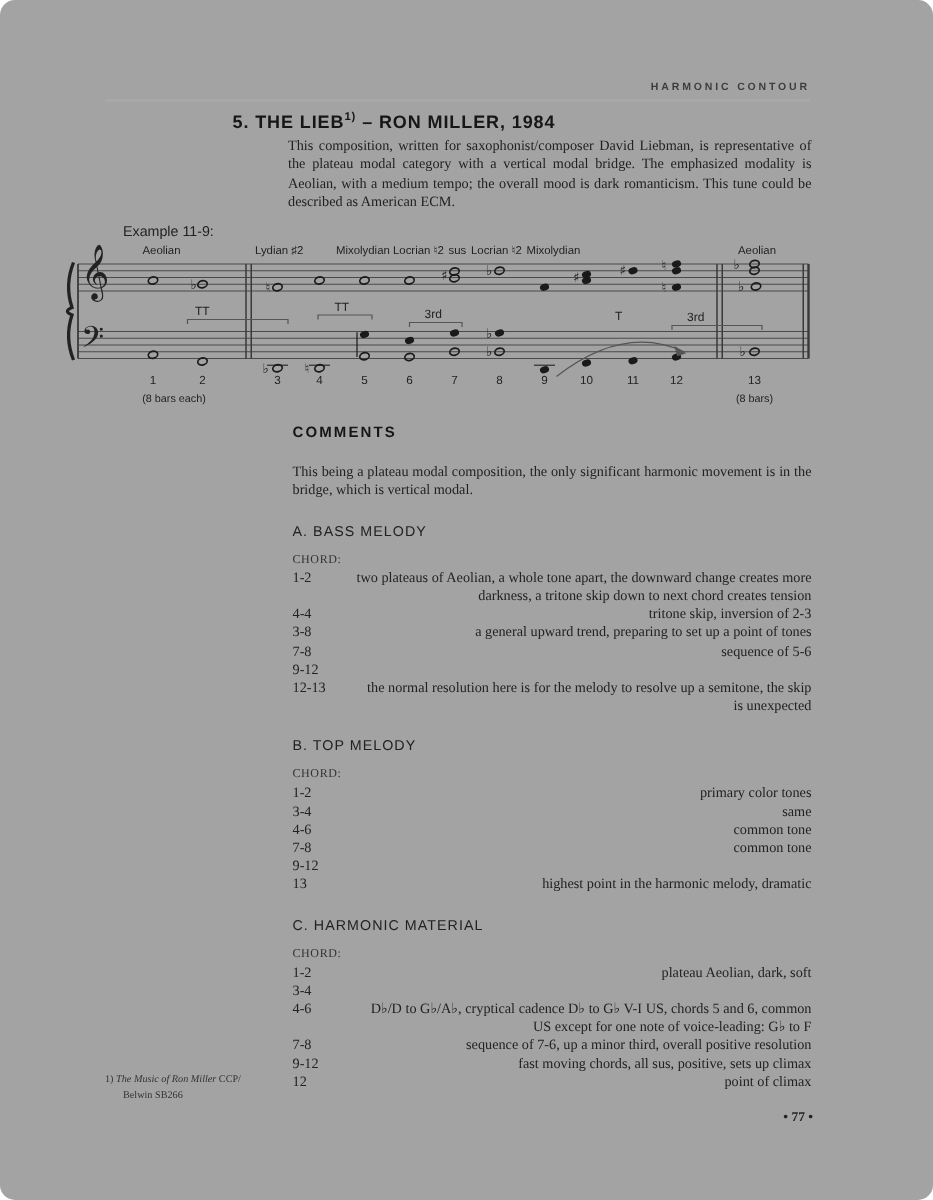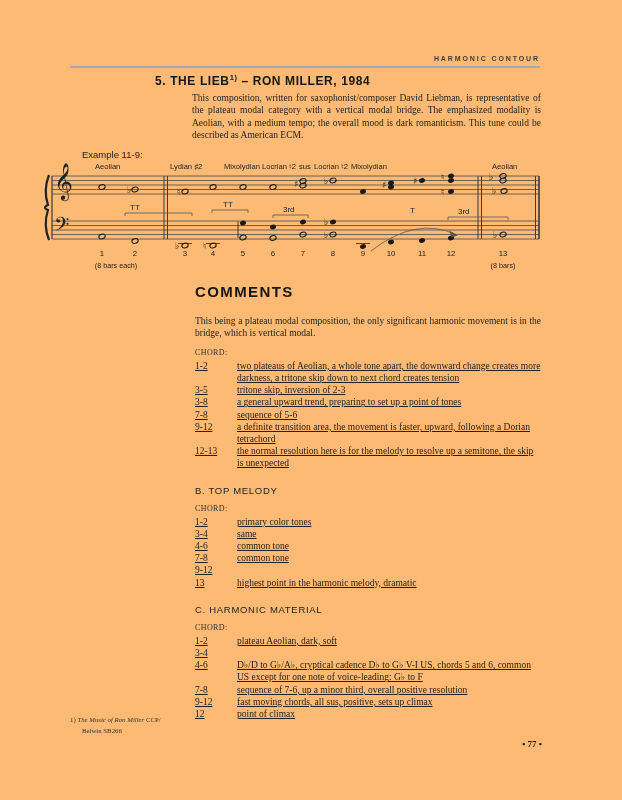--- a/index.html
+++ b/index.html
@@ -1,18 +1,18 @@
 <!DOCTYPE html>
 <html><head>
 <meta charset="utf-8">
 <style>
   html,body{margin:0;padding:0;background:#ffffff;}
   .page{
-    position:relative;width:622px;height:800px;background:#fdba74;
-    font-family:"Liberation Serif",serif;color:#1c1c1c;overflow:hidden;
+    position:relative;width:622px;height:800px;background:#a3a3a3;
+    font-family:"Liberation Serif",serif;color:#1c1c1c;overflow:hidden;border-radius:10px;
   }
   .running-header{
     position:absolute;top:55px;right:82px;
     font-family:"Liberation Sans",sans-serif;font-size:7px;font-weight:bold;
     letter-spacing:1.9px;color:#3d3d3d;
   }
   .header-rule{position:absolute;top:66px;left:70px;width:470px;height:2px;background:#a8a8a8;}
   .page-title{
     position:absolute;top:73px;left:155px;margin:0;
     font-family:"Liberation Sans",sans-serif;font-weight:bold;font-size:12px;
@@ -31,32 +31,32 @@
   svg.music text{fill:#222;}
   .mode-label,.num-label,.marker-label,.bars-label{font-family:"Liberation Sans",sans-serif;}
   .mode-label{font-size:7.6px;}
   .num-label{font-size:7.8px;}
   .bars-label{font-size:7.2px;}
   .marker-label{font-size:8px;}
   .accidental{font-family:"DejaVu Sans",sans-serif;font-size:9px;}
   .clef{font-family:"DejaVu Sans",sans-serif;}
   .comments{position:absolute;left:195px;top:283px;width:346px;}
   .comments-heading{
-    margin:0 0 9px 0;font-family:"Liberation Sans",sans-serif;font-size:15px;
+    margin:0 0 9px 0;font-family:"Liberation Sans",sans-serif;font-size:10px;
     font-weight:bold;letter-spacing:1.4px;color:#161616;
   }
   .comments-intro{margin:15px 0 4px 0;font-size:9.5px;line-height:12.4px;text-align:justify;color:#222;}
   .section-heading{
     margin:15px 0 0 0;font-family:"Liberation Sans",sans-serif;font-size:9.5px;
     font-weight:normal;letter-spacing:0.7px;color:#222;
   }
   .chord-label{margin:8px 0 3px 0;font-size:8px;letter-spacing:0.4px;color:#333;}
   .crow{display:flex;font-size:9.5px;line-height:12.2px;color:#222;}
-  .crange{flex:0 0 42px;text-decoration:underline;}
-  .ctext{flex:1;text-align:left;text-decoration:underline;}
+  .crange{flex:0 0 42px;}
+  .ctext{flex:1;text-align:right;}
   .footnote{
     position:absolute;left:70px;top:714px;font-size:6.8px;line-height:11px;color:#333;
   }
   .footnote .fn2{padding-left:12px;}
   .fn-italic{font-style:italic;}
   .page-number{
     position:absolute;top:739px;right:80px;font-size:9px;font-weight:bold;color:#222;
     font-family:"Liberation Serif",serif;
     text-align:center;
   }
@@ -218,40 +218,40 @@
       <text class="num-label" x="463" y="98">13</text>
     </g>
     <text class="bars-label" text-anchor="middle" x="76" y="110">(8 bars each)</text>
     <text class="bars-label" text-anchor="middle" x="463" y="110">(8 bars)</text>
   </svg>
 
   <div class="comments">
     <h2 class="comments-heading">COMMENTS</h2>
     <p class="comments-intro">This being a plateau modal composition, the only significant harmonic movement is in the bridge, which is vertical modal.</p>
 
+    <h3 class="section-heading">A. BASS MELODY</h3>
     <div class="chord-label">CHORD:</div>
     <div class="crow">
       <span class="crange">1-2</span>
       <span class="ctext">two plateaus of Aeolian, a whole tone apart, the downward change creates more darkness, a tritone skip down to next chord creates tension</span>
     </div>
     <div class="crow">
-      <span class="crange">3-5</span>
+      <span class="crange">4-4</span>
       <span class="ctext">tritone skip, inversion of 2-3</span>
     </div>
     <div class="crow">
       <span class="crange">3-8</span>
       <span class="ctext">a general upward trend, preparing to set up a point of tones</span>
     </div>
     <div class="crow">
       <span class="crange">7-8</span>
       <span class="ctext">sequence of 5-6</span>
     </div>
     <div class="crow">
       <span class="crange">9-12</span>
-      <span class="ctext">a definite transition area, the movement is faster, upward, following a Dorian tetrachord</span>
     </div>
     <div class="crow">
       <span class="crange">12-13</span>
       <span class="ctext">the normal resolution here is for the melody to resolve up a semitone, the skip is unexpected</span>
     </div>
 
     <h3 class="section-heading">B. TOP MELODY</h3>
     <div class="chord-label">CHORD:</div>
     <div class="crow">
       <span class="crange">1-2</span>

